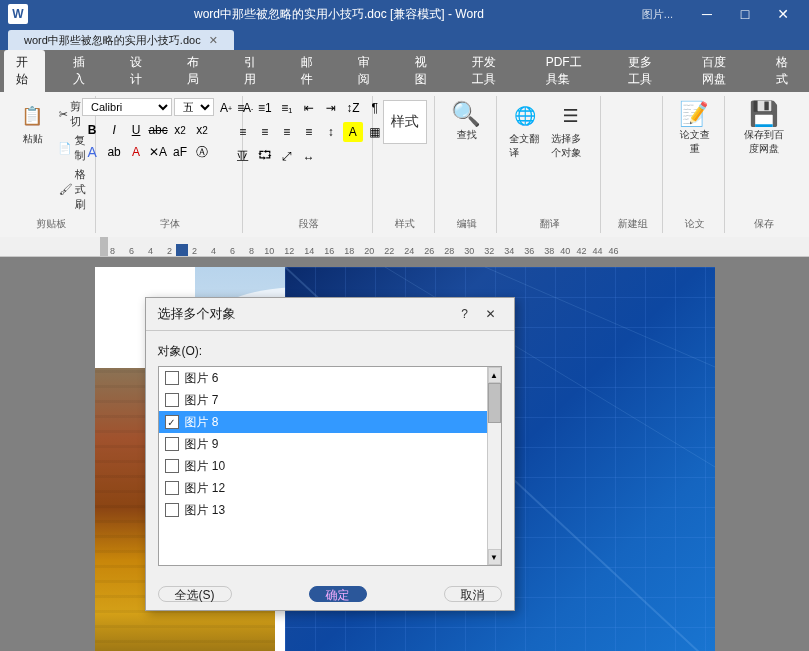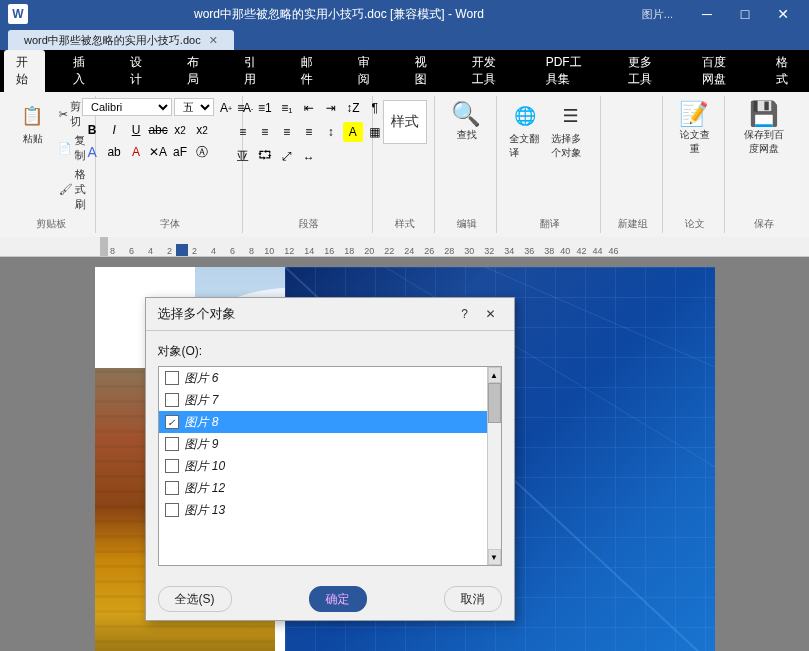--- a/index.html
+++ b/index.html
@@ -45,21 +45,21 @@
       background: #d6e3f3;
       color: #1a1a1a;
       font-size: 11px;
       display: flex; align-items: center;
       border-radius: 3px 3px 0 0;
       margin-right: 2px;
       cursor: pointer;
     }
     .ribbon-tabs {
       display: flex;
-      background: #000000;
+      background: #737373;
       padding: 0 4px;
       gap: 16px;
     }
     .ribbon-tab {
       padding: 4px 12px;
       color: white;
       font-size: 12px;
       cursor: pointer;
       border-radius: 3px 3px 0 0;
     }
@@ -237,21 +237,20 @@
       overflow: hidden;
     }
     .list-item {
       display: flex;
       align-items: center;
       padding: 2px 6px;
       font-size: 12px;
       color: #1a1a1a;
       cursor: pointer;
       height: 22px;
-      font-style: italic;
     }
     .list-item.selected {
       background: #3399ff;
       color: white;
     }
     .list-item .checkbox {
       width: 14px; height: 14px;
       border: 1px solid #666;
       background: white;
       display: flex; align-items: center; justify-content: center;
@@ -292,21 +291,21 @@
     }
 
     .dialog-footer {
       padding: 8px 12px;
       display: flex;
       gap: 8px;
       justify-content: space-between;
       border-top: none;
     }
     .dialog-btn {
-      height: 26px;
+      height: 16px;
       padding: 0 16px;
       border: 1px solid #c8c8c8;
       background: #f0f0f0;
       font-size: 12px;
       cursor: pointer;
       border-radius: 12px;
       color: #1a1a1a;
     }
     .dialog-btn.primary {
       background: #2b579a;

